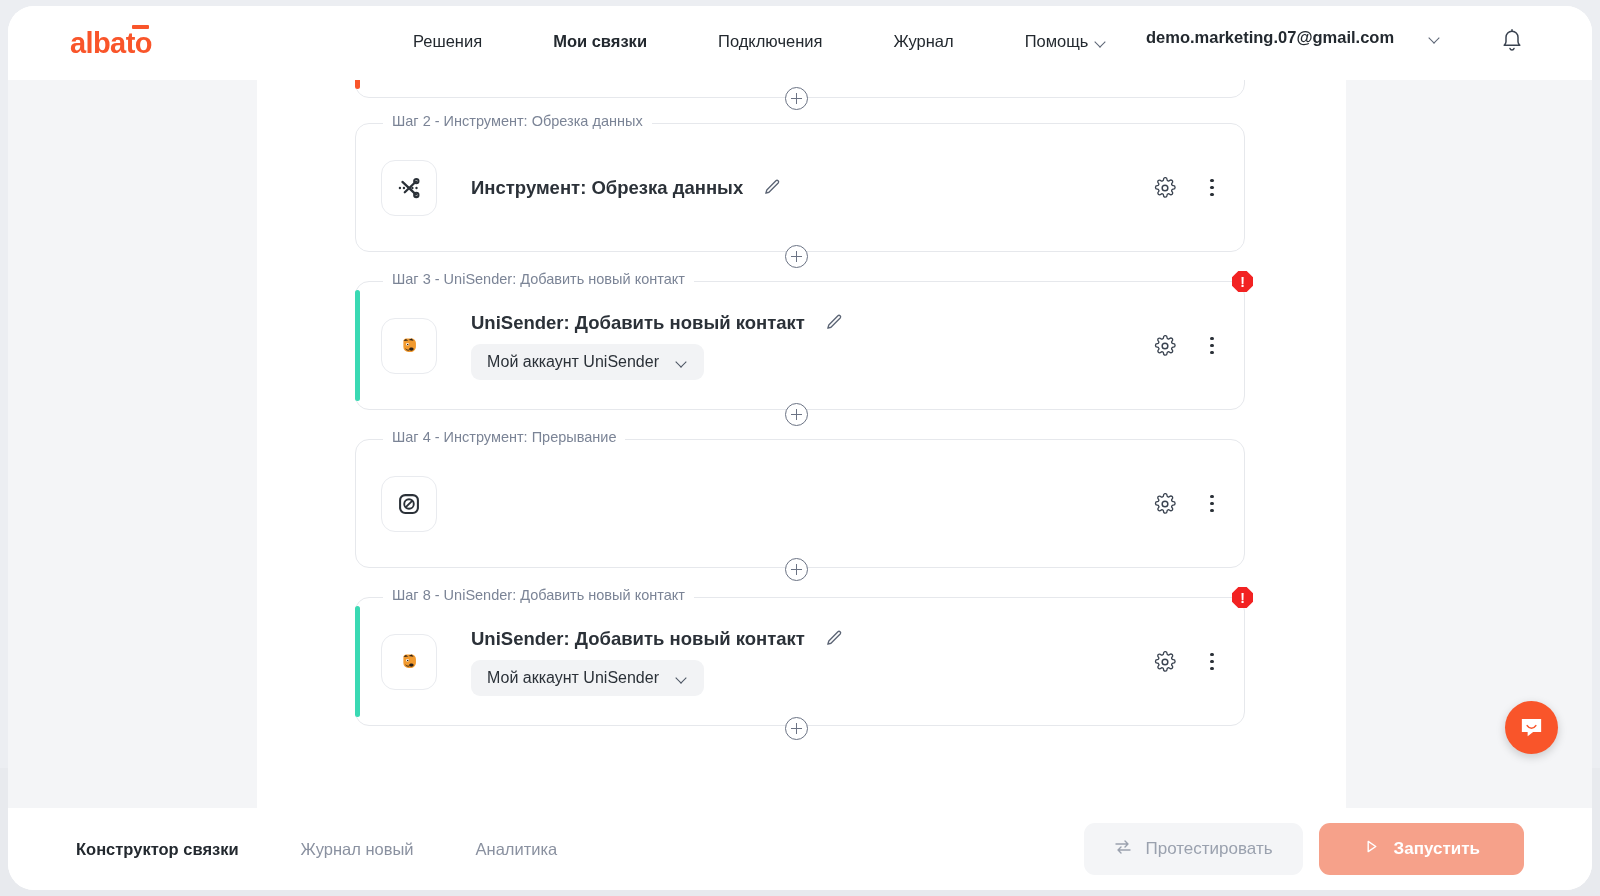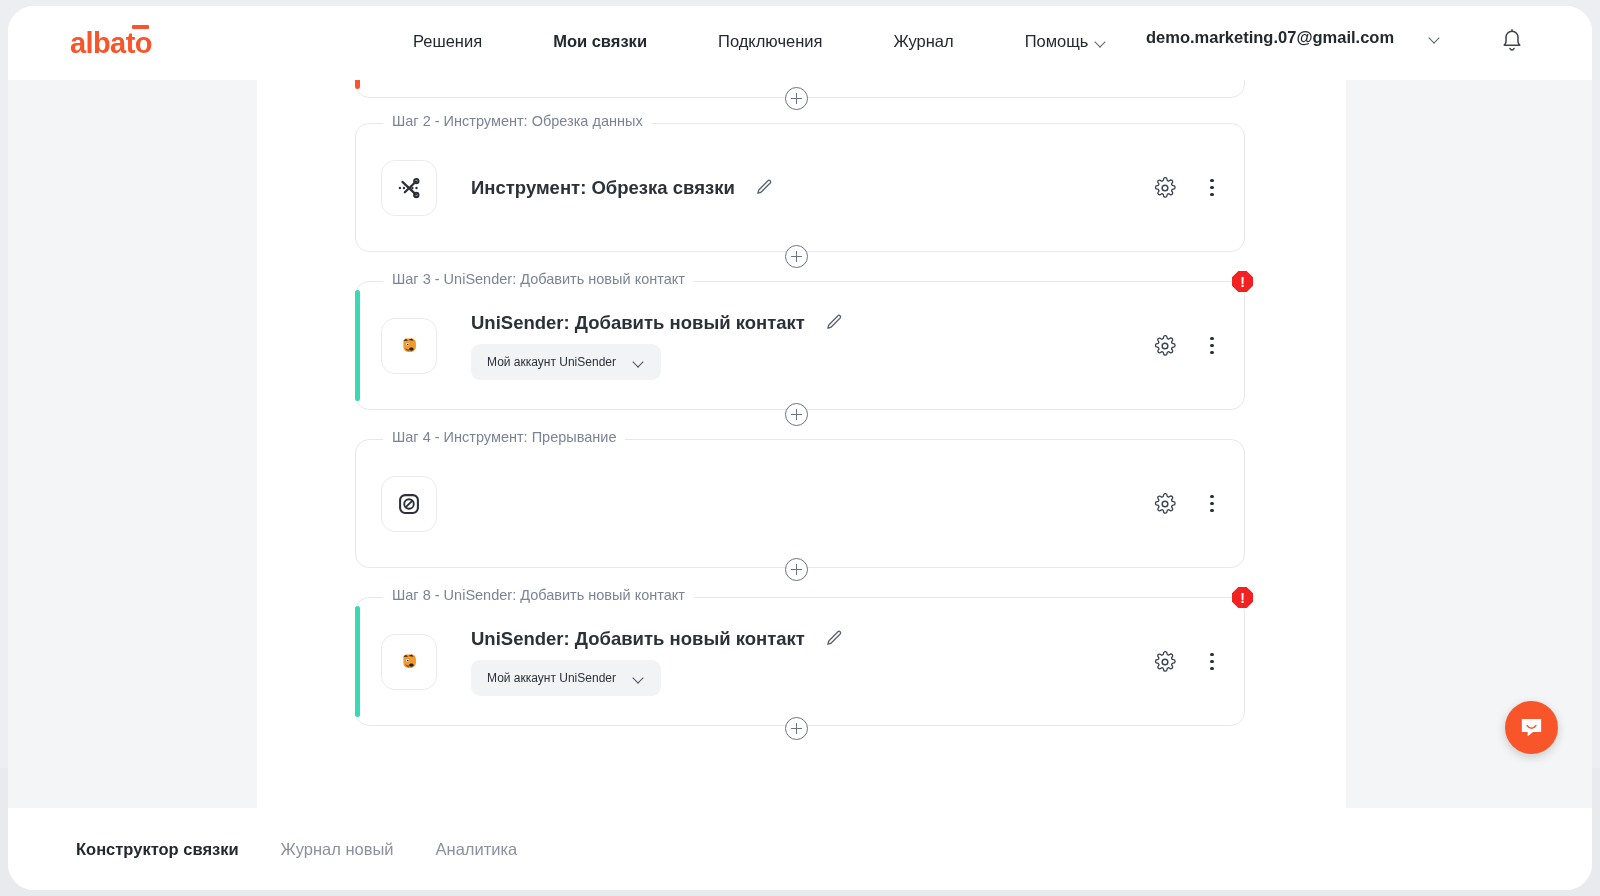--- a/index.html
+++ b/index.html
@@ -216,21 +216,21 @@
 
   .select {
     display: inline-flex;
     align-items: center;
     justify-content: space-between;
     gap: 18px;
     height: 36px;
     padding: 0 16px;
     background: #f2f3f5;
     border-radius: 9px;
-    font-size: 12px;
+    font-size: 16px;
     color: #2b3138;
     cursor: pointer;
     width: fit-content;
   }
   .select .caret::before { border-color: #4b5462; }
 
   .step-actions {
     position: absolute;
     right: 22px;
     top: 50%;
@@ -299,21 +299,21 @@
     display: flex;
     align-items: center;
     z-index: 30;
   }
 
   .btabs {
     position: absolute;
     left: 68px;
     display: flex;
     align-items: center;
-    gap: 42px;
+    gap: 62px;
   }
   .btab {
     font-size: 16.5px;
     color: #8a91a0;
     cursor: pointer;
     white-space: nowrap;
   }
   .btab.active { color: #23292f; font-weight: bold; }
 
   .bactions {
@@ -427,21 +427,21 @@
                   <circle cx="23.8" cy="8.6" r="2.3" stroke="#2b3138" stroke-width="2.2"></circle>
                   <circle cx="23.8" cy="23.4" r="2.3" stroke="#2b3138" stroke-width="2.2"></circle>
                   <circle cx="6.3" cy="16" r="1.25" fill="#2b3138"></circle>
                   <circle cx="10.6" cy="16" r="1.25" fill="#2b3138"></circle>
                   <circle cx="19.6" cy="16" r="1.25" fill="#2b3138"></circle>
                   <circle cx="24" cy="16" r="1.25" fill="#2b3138"></circle>
                 </svg>
               </div>
               <div class="step-content">
                 <div class="title-row">
-                  <span class="step-title">Инструмент: Обрезка связки</span>
+                  <span class="step-title">Инструмент: Обрезка данных</span>
                   <span class="pencil">
                     <svg width="19" height="19" viewBox="0 0 20 20" fill="none">
                       <path d="M13.6 2.9a1.7 1.7 0 012.4 2.4L6.3 15 3 16l1-3.3 9.6-9.8z" stroke="#5b6474" stroke-width="1.4" stroke-linejoin="round"></path>
                     </svg>
                   </span>
                 </div>
               </div>
               <div class="step-actions">
                 <span class="gear">
                   <svg width="22" height="22" viewBox="0 0 24 24" fill="none">
@@ -584,20 +584,40 @@
       </div>
     </div>
 
     <div class="bottombar">
       <div class="btabs">
         <div class="btab active">Конструктор связки</div>
         <div class="btab">Журнал новый</div>
         <div class="btab">Аналитика</div>
       </div>
 
+      <div class="bactions">
+        <button class="btn btn-test">
+          <span>
+            <svg width="18" height="16" viewBox="0 0 18 16" fill="none">
+              <path d="M2 5h12M11 2l3 3-3 3" stroke="#9aa1ae" stroke-width="1.4" stroke-linecap="round" stroke-linejoin="round"></path>
+              <path d="M16 11H4M7 14l-3-3 3-3" stroke="#9aa1ae" stroke-width="1.4" stroke-linecap="round" stroke-linejoin="round"></path>
+            </svg>
+          </span>
+          <span>Протестировать</span>
+        </button>
+
+        <button class="btn btn-run">
+          <span>
+            <svg width="17" height="17" viewBox="0 0 18 18" fill="none">
+              <path d="M5.5 3.6l8 5.4-8 5.4V3.6z" stroke="#ffffff" stroke-width="1.5" stroke-linejoin="round"></path>
+            </svg>
+          </span>
+          <span>Запустить</span>
+        </button>
+      </div>
     </div>
 
     <div class="intercom">
       <svg width="27" height="27" viewBox="0 0 28 28" fill="none">
         <path d="M4 5.2h20v13.4h-8.3L10 23.2v-4.6H4V5.2z" fill="#ffffff"></path>
         <path d="M9.5 12c1.3 1.9 2.8 2.8 4.5 2.8s3.2-.9 4.5-2.8" stroke="#f9552a" stroke-width="1.6" stroke-linecap="round" fill="none"></path>
       </svg>
     </div>
 
   </div>

